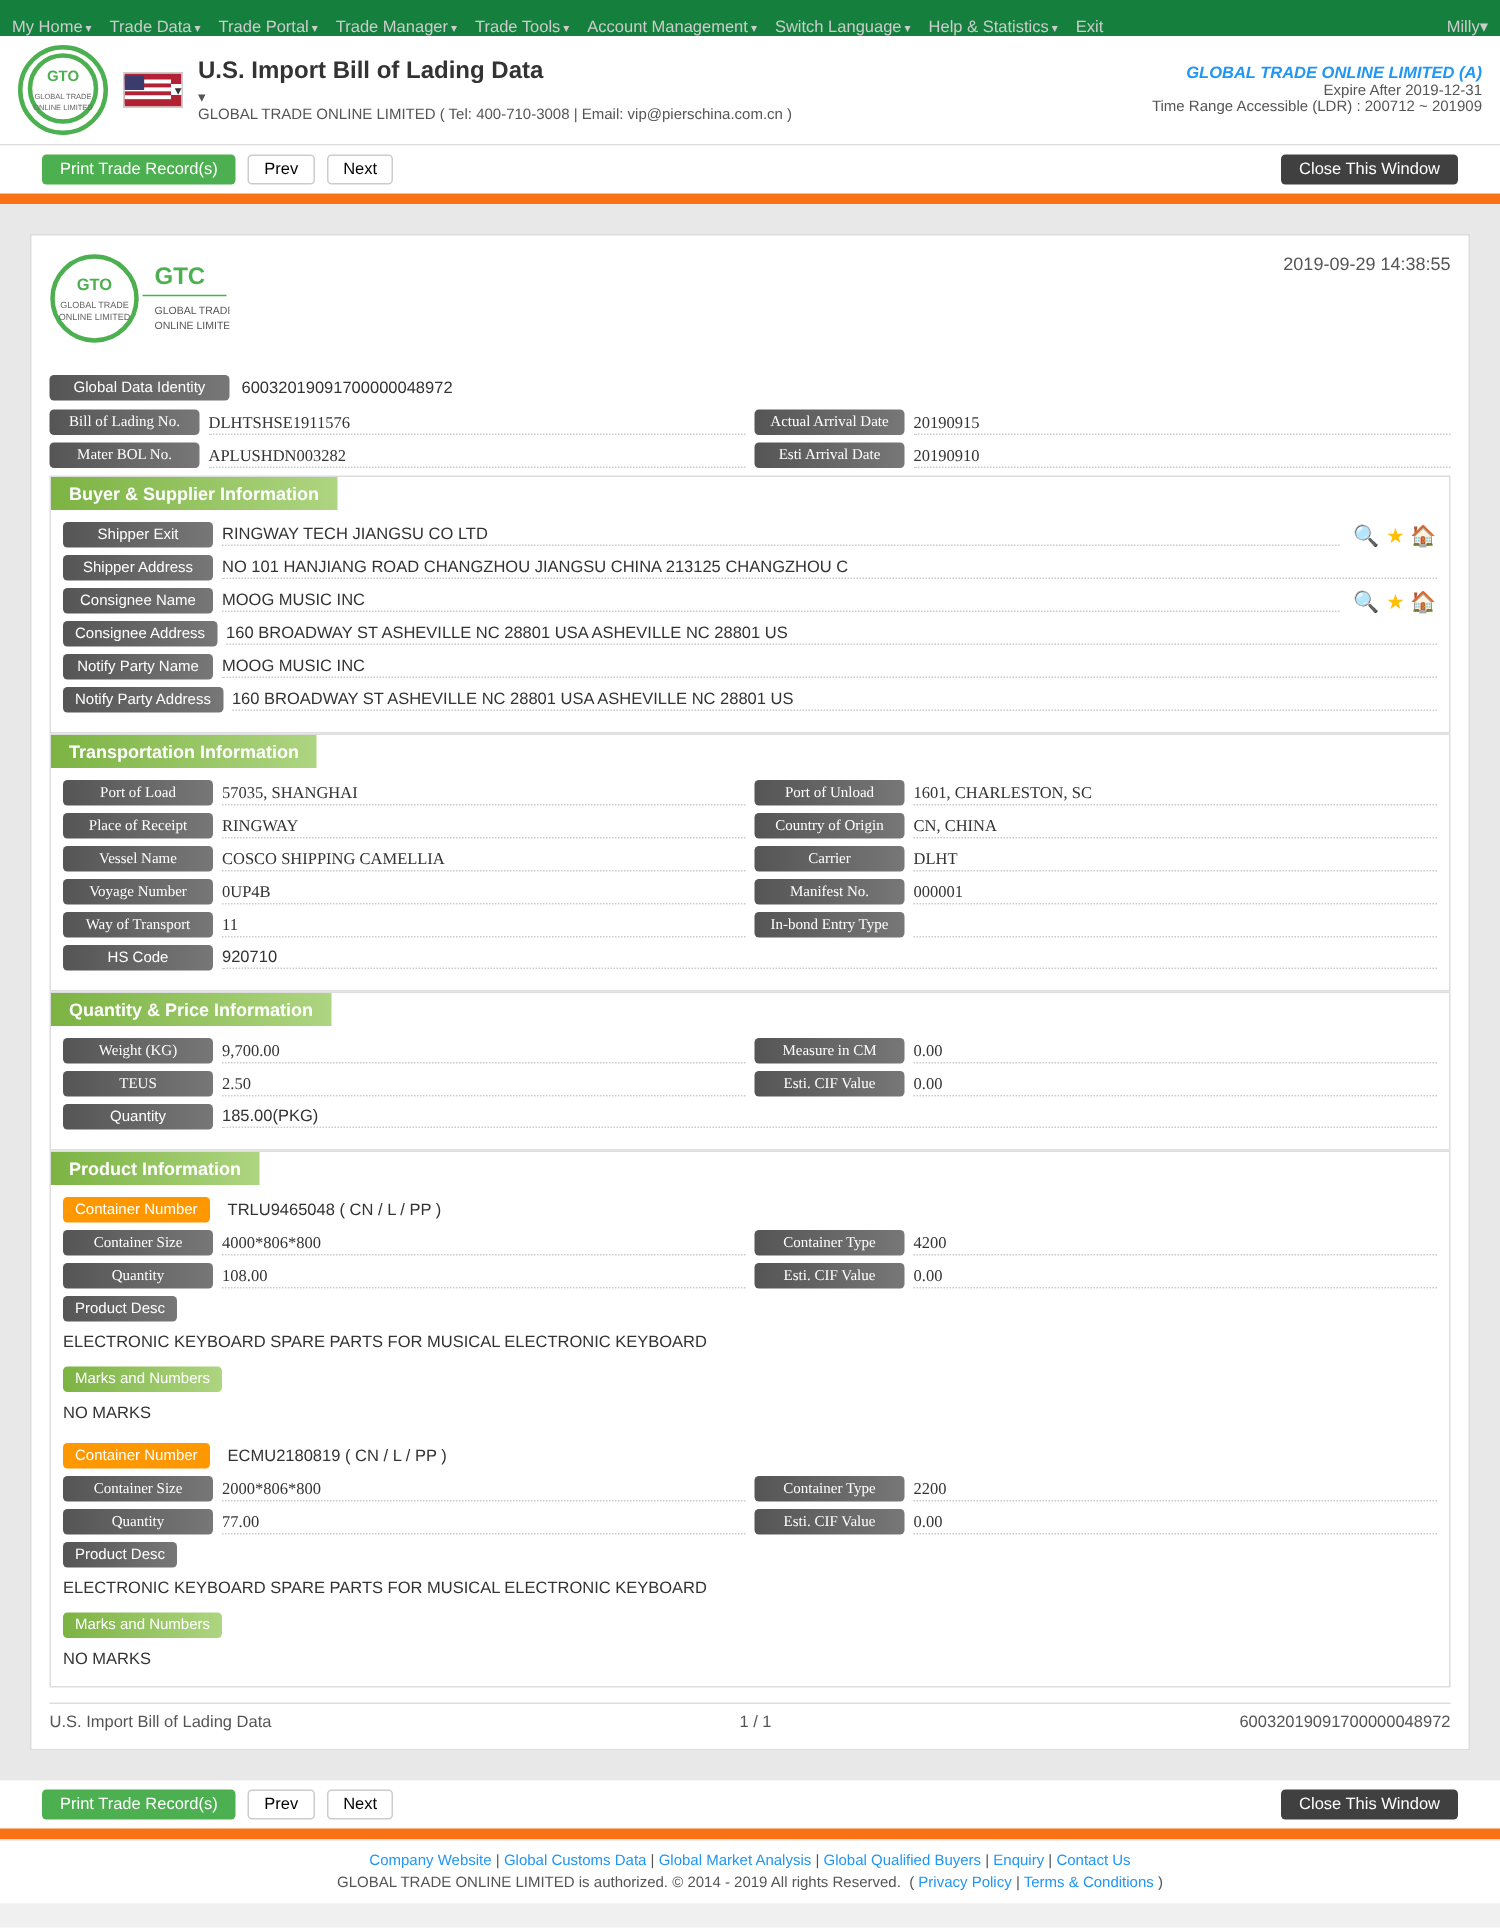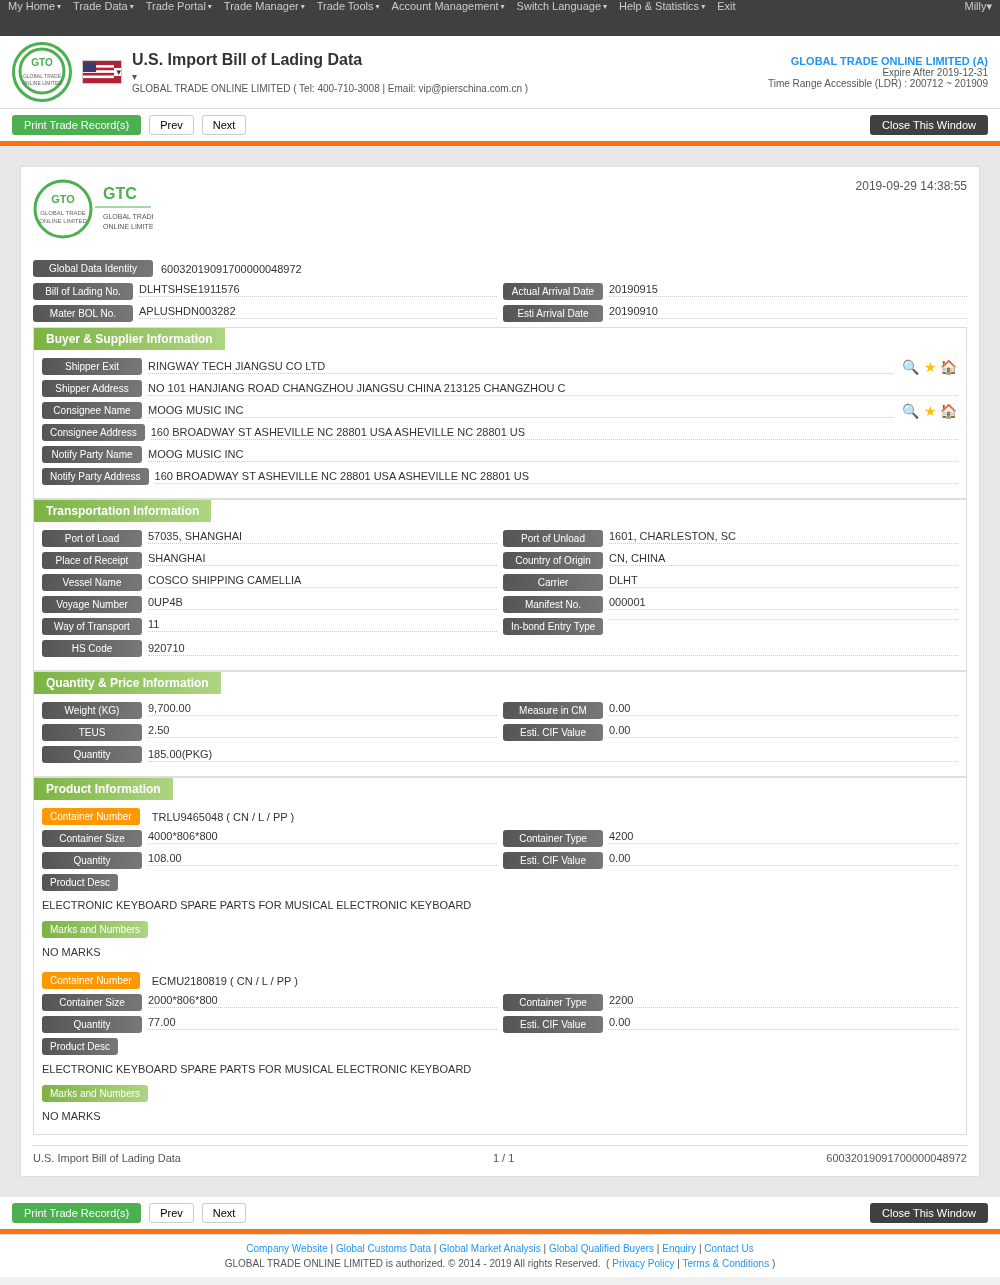--- a/index.html
+++ b/index.html
@@ -1,39 +1,39 @@
 <!DOCTYPE html>
 <html><head>
   <meta charset="utf-8">
   <style>
     * { margin: 0; padding: 0; box-sizing: border-box; }
     body { font-family: Arial, sans-serif; font-size: 12px; background: #f0f0f0; color: #333; width: 1000px; }
     
     
-    .top-nav { background: #404040; color: #ccc; display: flex; align-items: flex-start; padding: 0 8px; height: 36px; font-size: 11px; }
+    .top-nav { background: #15803d; color: #ccc; display: flex; align-items: flex-end; padding: 0 8px; height: 24px; font-size: 11px; }
     .top-nav .nav-item { display: flex; align-items: center; margin-right: 12px; cursor: pointer; }
     .top-nav .nav-item span { color: #ccc; }
     .top-nav .dropdown-arrow { font-size: 8px; margin-left: 2px; }
     .top-nav .spacer { flex: 1; }
     .top-nav .user { margin-left: auto; }
     
     
     .header { background: white; border-bottom: 1px solid #ddd; padding: 6px 12px; display: flex; align-items: center; justify-content: space-between; }
     .header-left { display: flex; align-items: center; gap: 10px; }
     .logo-box { display: flex; align-items: center; }
     .flag-box { width: 40px; height: 24px; background: linear-gradient(to bottom, #b22234 33%, white 33%, white 66%, #b22234 66%); border: 1px solid #ccc; position: relative; display: flex; align-items: center; }
     .page-title-box { }
     .page-title { font-size: 16px; font-weight: bold; color: #333; }
     .page-subtitle { font-size: 10px; color: #555; }
     .header-right { text-align: right; }
-    .company-name { color: #2196F3; font-size: 11px; font-weight: bold; }
+    .company-name { color: #2196F3; font-size: 11px; font-weight: bold; font-style: italic; }
     .expire-info { font-size: 10px; color: #555; }
     
     
-    .toolbar { background: white; border-bottom: 5px solid #f97316; padding: 6px 12px; display: flex; align-items: flex-end; gap: 8px; }
+    .toolbar { background: white; border-bottom: 7px solid #f97316; padding: 6px 28px; display: flex; align-items: flex-end; gap: 8px; }
     .btn-print { background: #4CAF50; color: white; border: none; padding: 4px 12px; border-radius: 3px; cursor: pointer; font-size: 11px; }
     .btn-nav { background: white; border: 1px solid #ccc; padding: 3px 10px; border-radius: 3px; cursor: pointer; font-size: 11px; }
     .btn-close { background: #404040; color: white; border: none; padding: 4px 12px; border-radius: 3px; cursor: pointer; font-size: 11px; margin-left: auto; }
     
     
     .main-content { background: white; margin: 10px auto; width: 960px; padding: 12px; border: 1px solid #ddd; }
     
     
     .record-header { display: flex; justify-content: space-between; align-items: flex-start; margin-bottom: 10px; padding-bottom: 8px; }
     .gto-logo-circle { width: 60px; height: 60px; border-radius: 50%; border: 3px solid #4CAF50; display: flex; align-items: center; justify-content: center; }
@@ -42,21 +42,21 @@
     
     .section { border: 1px solid #ddd; }
     .section-title { background: linear-gradient(to right, #7CB342, #AED581); color: white; padding: 4px 12px; font-weight: bold; font-size: 12px; display: inline-block; }
     .section-body { padding: 8px; }
     
     
     .field-row { display: flex; align-items: center; margin-bottom: 5px; gap: 6px; }
     .field-label { background: linear-gradient(to right, #555, #777); color: white; padding: 3px 8px; border-radius: 3px; font-size: 10px; white-space: nowrap; min-width: 100px; text-align: center; }
     .field-value { flex: 1; font-size: 11px; color: #333; border-bottom: 1px dotted #ccc; padding-bottom: 1px; }
     
-    .field-pair { display: flex; align-items: flex-start; gap: 6px; flex: 1; }
+    .field-pair { display: flex; align-items: flex-end; gap: 6px; flex: 1; font-family: Liberation Serif, serif; }
     
     
     .icon-row { display: flex; gap: 4px; margin-left: 4px; }
     .icon-search { font-size: 14px; cursor: pointer; }
     .icon-star { color: #FFC107; font-size: 14px; cursor: pointer; }
     .icon-home { color: #4CAF50; font-size: 14px; cursor: pointer; }
     
     
     .gdi-row { display: flex; align-items: center; margin-bottom: 6px; }
     .gdi-label { background: linear-gradient(to right, #555, #777); color: white; padding: 3px 8px; border-radius: 3px; font-size: 10px; min-width: 120px; text-align: center; }
@@ -263,21 +263,21 @@
           <span class="field-value">57035, SHANGHAI</span>
         </div>
         <div class="field-pair">
           <span class="field-label">Port of Unload</span>
           <span class="field-value">1601, CHARLESTON, SC</span>
         </div>
       </div>
       <div class="bol-row">
         <div class="field-pair">
           <span class="field-label">Place of Receipt</span>
-          <span class="field-value">SHANGHAI</span>
+          <span class="field-value">RINGWAY</span>
         </div>
         <div class="field-pair">
           <span class="field-label">Country of Origin</span>
           <span class="field-value">CN, CHINA</span>
         </div>
       </div>
       <div class="bol-row">
         <div class="field-pair">
           <span class="field-label">Vessel Name</span>
           <span class="field-value">COSCO SHIPPING CAMELLIA</span>

